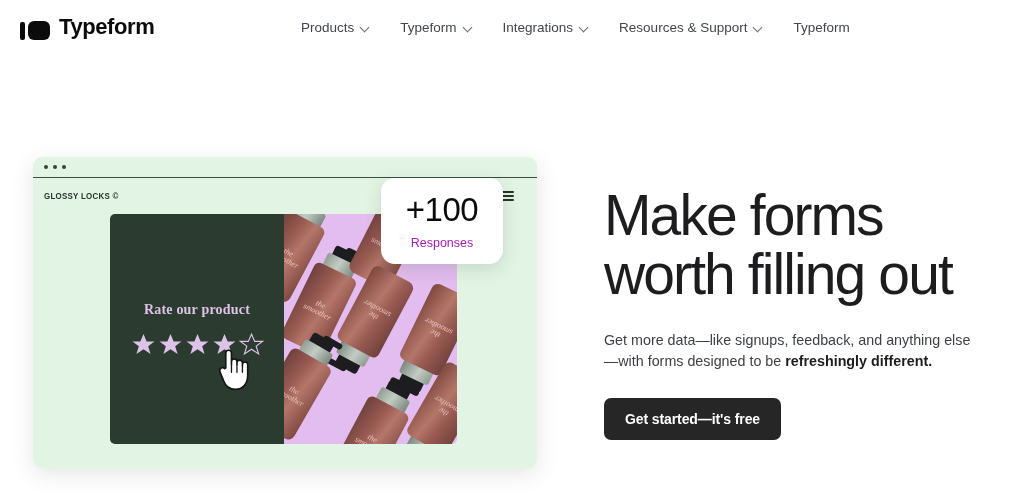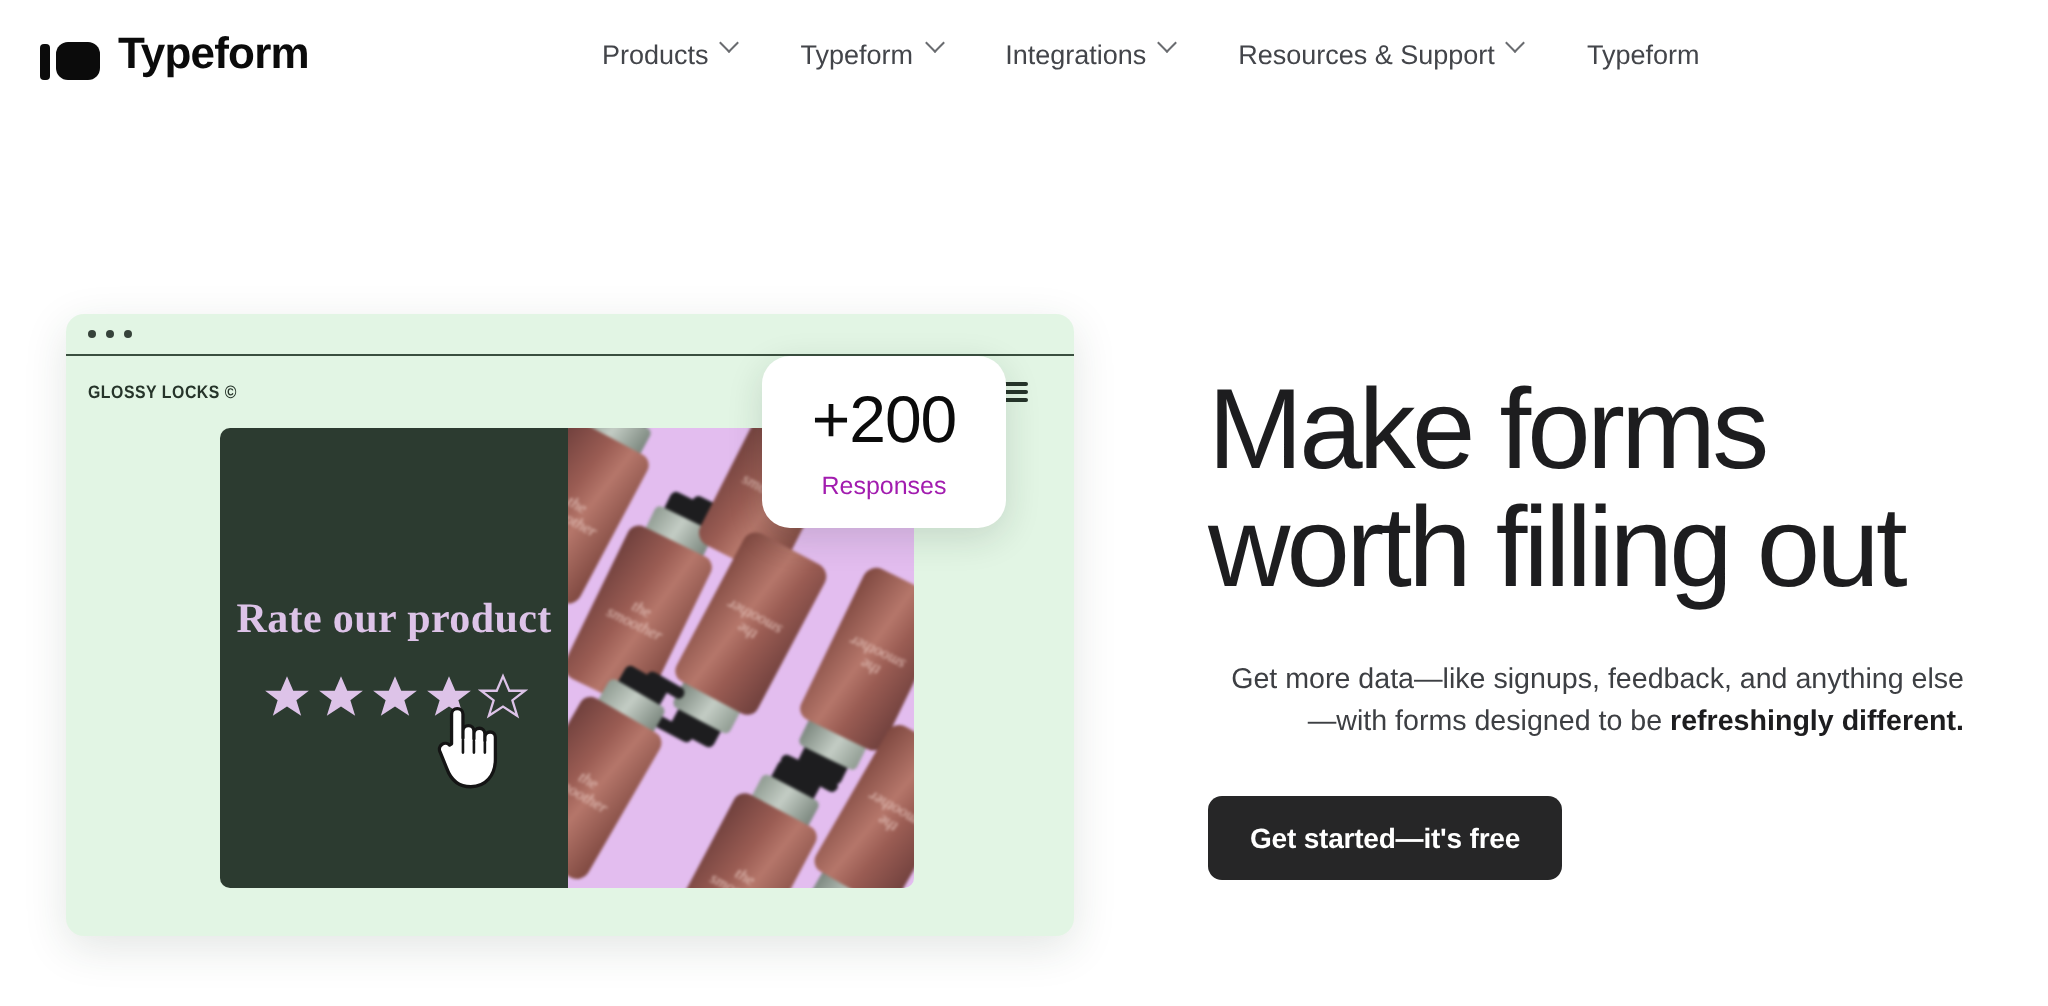--- a/index.html
+++ b/index.html
@@ -60,21 +60,21 @@
   .main-nav {
     position: absolute;
     left: 286px;
     top: 17px;
     display: flex;
     align-items: center;
     gap: 0px;
   }
   .nav-item {
     display: flex;
-    align-items: flex-start;
+    align-items: flex-end;
     gap: 7px;
     padding: 3px 15px;
     font-size: 13.5px;
     color: #43454a;
     cursor: pointer;
     white-space: nowrap;
   }
   .chev {
     display: inline-block;
     width: 9px;
@@ -173,21 +173,21 @@
     border-top-left-radius: 5px;
     border-bottom-left-radius: 5px;
     display: flex;
     flex-direction: column;
     align-items: center;
     justify-content: center;
   }
   .rate-title {
     font-family: "Liberation Serif", "DejaVu Serif", serif;
     font-weight: 700;
-    font-size: 21px;
+    font-size: 14px;
     color: #ddc3e8;
     letter-spacing: 0.2px;
     margin-bottom: 14px;
   }
   .stars {
     display: flex;
     align-items: center;
     gap: 2px;
     position: relative;
   }
@@ -317,21 +317,20 @@
     color: #1d1d1f;
     letter-spacing: -1.9px;
     white-space: pre-line;
   }
   .subhead {
     margin-top: 27px;
     font-size: 14.3px;
     line-height: 1.45;
     color: #3d3f43;
     max-width: 378px;
-    text-align: right;
   }
   .subhead .em { font-weight: 700; color: #1d1d1f; }
   .cta {
     margin-top: 26px;
     display: inline-block;
     background: #262627;
     color: #ffffff;
     border: none;
     border-radius: 7px;
     padding: 13px 21px;
@@ -496,21 +495,21 @@
           <div class="body">
               <div class="label-txt">the<br>smoother</div>
             </div>
         </div>
       </div>
     </div>
 
   </div>
 
   <div class="badge">
-    <div class="badge-value">+200</div>
+    <div class="badge-value">+100</div>
     <div class="badge-label">Responses</div>
   </div>
 
   <div class="copy-col">
     <h1 class="headline">Make forms
 worth filling out</h1>
     <p class="subhead">
       <span>Get more data—like signups, feedback, and anything else —with forms designed to be </span><span class="em">refreshingly different.</span>
     </p>
     <button class="cta">Get started—it's free</button>

